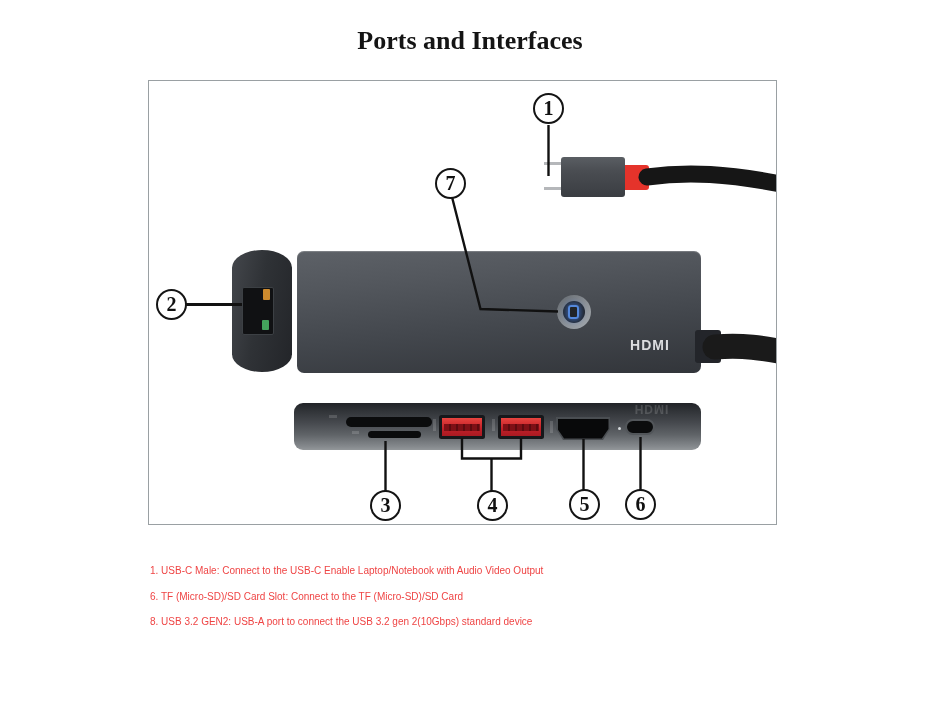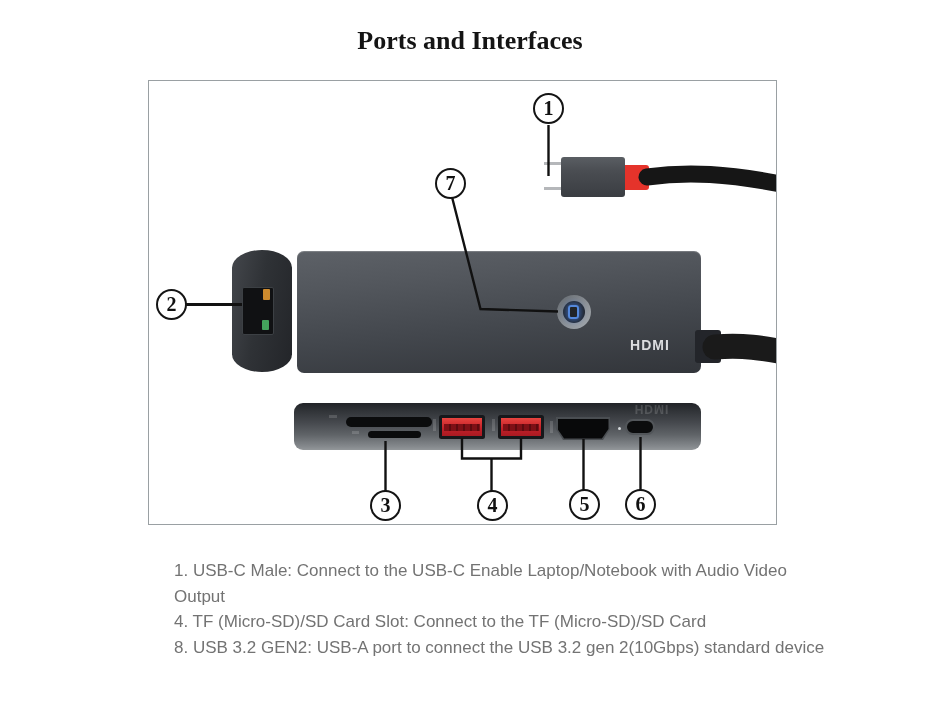--- a/index.html
+++ b/index.html
@@ -60,22 +60,22 @@
               background:repeating-linear-gradient(90deg,#7e1016 0 5px,#5d0a0f 5px 7px);}
   .hdmi-port-outer{position:absolute;left:407px;top:336px;width:54px;height:23px;background:#4a4e52;z-index:3;
           clip-path:polygon(0 0,100% 0,100% 52%,87% 100%,13% 100%,0 52%);}
   .hdmi-port-inner{position:absolute;left:1.5px;top:1.5px;width:51px;height:20px;background:#08090a;
           clip-path:polygon(0 0,100% 0,100% 52%,87% 100%,13% 100%,0 52%);}
   .usbc-port{position:absolute;left:476px;top:338px;width:30px;height:16px;box-sizing:border-box;
              background:#0b0c0d;border:2px solid #52565a;border-radius:9px;z-index:3;}
   .led-dot{position:absolute;left:469px;top:346px;width:3px;height:3px;border-radius:50%;
            background:#d6dadd;z-index:3;}
   
-  .desc{position:absolute;left:150px;top:558px;width:660px;font-size:17px;line-height:25.5px;
-        color:#737373;margin-left:24px;}
+  .desc{position:absolute;left:150px;top:558px;width:660px;font-size:10px;line-height:25.5px;
+        color:#ef4444;}
 </style>
 </head>
 <body>
 
 <div class="page">
 
   <h1 class="title">Ports and Interfaces</h1>
 
   <div class="dbox">
 
@@ -140,17 +140,17 @@
     <div class="co" style="left:7px;top:208px;">2</div>
     <div class="co" style="left:221px;top:409px;">3</div>
     <div class="co" style="left:328px;top:409px;">4</div>
     <div class="co" style="left:420px;top:408px;">5</div>
     <div class="co" style="left:476px;top:408px;">6</div>
     <div class="co" style="left:286px;top:87px;">7</div>
   </div>
 
   <div class="desc">
     <div>1. USB-C Male: Connect to the USB-C Enable Laptop/Notebook with Audio Video Output</div>
-    <div>4. TF (Micro-SD)/SD Card Slot: Connect to the TF (Micro-SD)/SD Card</div>
+    <div>6. TF (Micro-SD)/SD Card Slot: Connect to the TF (Micro-SD)/SD Card</div>
     <div>8. USB 3.2 GEN2: USB-A port to connect the USB 3.2 gen 2(10Gbps) standard device</div>
   </div>
 
 </div>
 
 </body></html>

